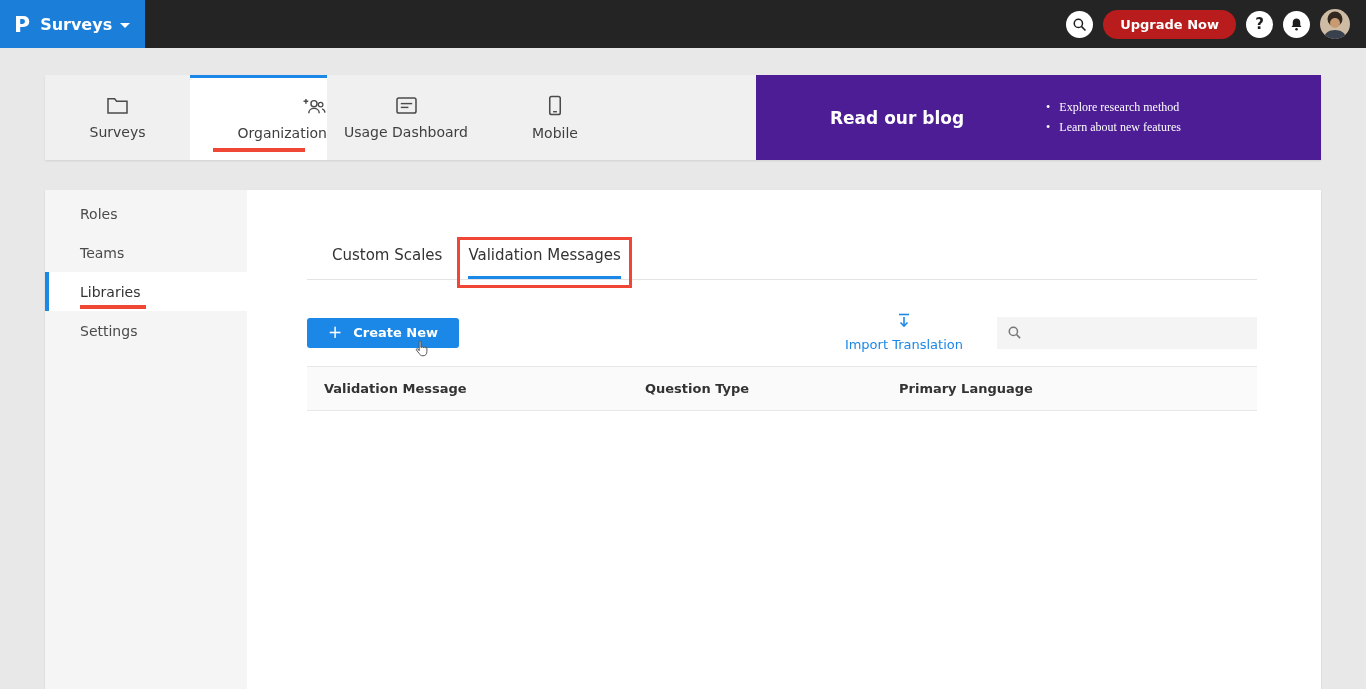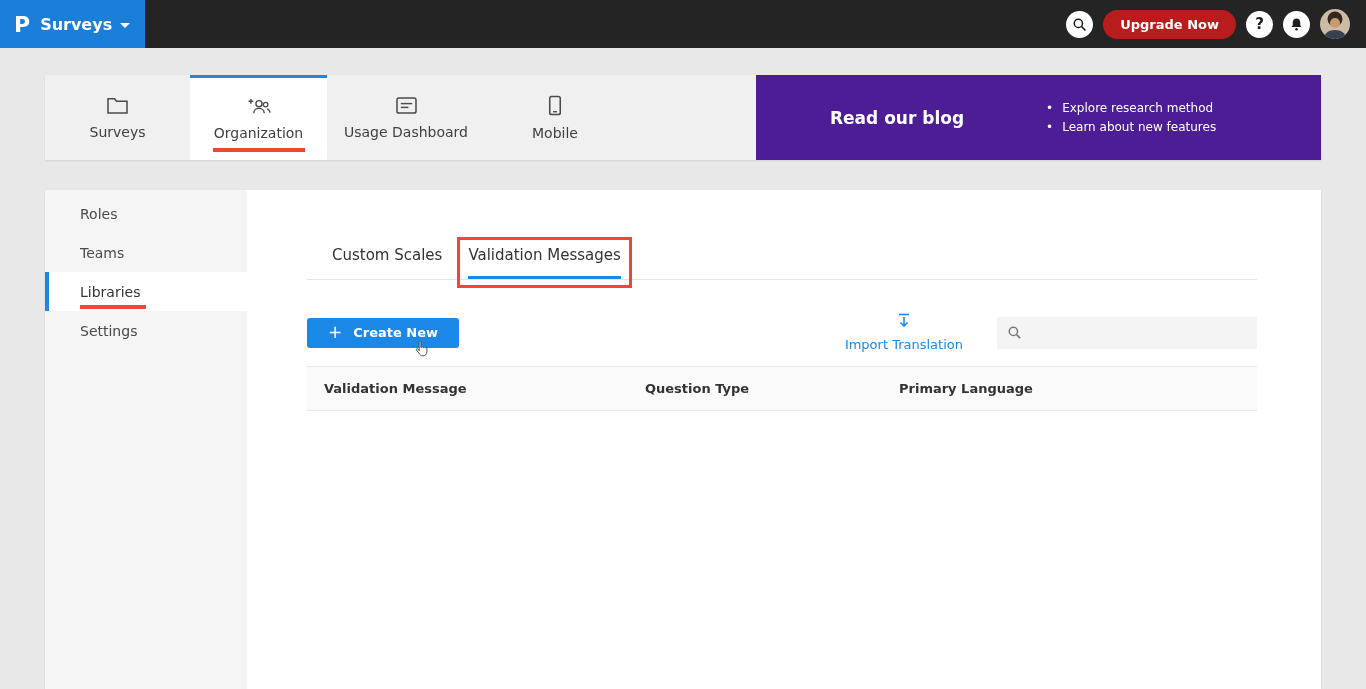--- a/index.html
+++ b/index.html
@@ -15,27 +15,27 @@
   .topbar-right { display:flex; align-items:center; gap:10px; padding-right:16px; }
   .circle-btn { width:27px; height:27px; border-radius:50%; background:#fff; border:none; display:flex; align-items:center; justify-content:center; cursor:pointer; font-family:inherit; }
   .help-glyph { font-size:15px; font-weight:bold; color:#1d1d1d; }
   .upgrade-btn { background:#b91c1c; color:#fff; border:none; border-radius:15px; height:29px; padding:0 17px; font-size:13px; font-weight:bold; cursor:pointer; font-family:inherit; }
   .avatar { width:30px; height:30px; border-radius:50%; overflow:hidden; cursor:pointer; }
 
   
   .nav-card { margin:27px 45px 0; height:85px; display:flex; background:#f0f0f0; box-shadow:0 1px 2px rgba(0,0,0,0.10); }
   .nav-tabs { display:flex; flex:1; }
   .nav-tab { display:flex; flex-direction:column; align-items:center; justify-content:center; gap:9px; color:#3f3f3f; font-size:14px; cursor:pointer; position:relative; }
-  .nav-tab.w1{width:145px;} .nav-tab.w2{width:137px;} .nav-tab.w3{width:158px;} .nav-tab.w4{width:140px;}
+  .nav-tab.w1{width:145px;} .nav-tab.w2{width:137px;align-items:flex-end;} .nav-tab.w3{width:158px;} .nav-tab.w4{width:140px;}
   .nav-tab.active { background:#fff; border-top:3px solid #1b87e6; padding-top:0; }
   .nav-red-underline { position:absolute; bottom:8px; left:50%; transform:translateX(-50%); width:92px; height:4px; background:#ef4636; }
   .blog-panel { width:565px; background:#4c1d95; display:flex; align-items:center; color:#fff; }
   .blog-title { font-size:17px; font-weight:bold; margin-left:74px; white-space:nowrap; }
   .blog-bullets { list-style:none; margin-left:82px; font-size:12px; }
-  .blog-bullets li { margin:5px 0; white-space:nowrap; }
+  .blog-bullets li { margin:5px 0; white-space:nowrap;font-family:Liberation Serif, serif; }
   .blog-bullets li::before { content:"•"; margin-right:9px; }
 
   
   .main-card { margin:30px 45px 0; height:499px; background:#fff; display:flex; box-shadow:0 1px 2px rgba(0,0,0,0.10); }
   .sidebar { width:202px; background:#f5f5f5; padding-top:4px; flex:none; }
   .side-item { height:39px; display:flex; align-items:center; padding-left:35px; font-size:14px; color:#4a4a4a; cursor:pointer; position:relative; }
   .side-item.active { background:#fff; border-left:4px solid #1b87e6; padding-left:31px; color:#333; }
   .side-red-underline { position:absolute; left:31px; bottom:2px; width:66px; height:4px; background:#ef4636; }
 
   .content { flex:1; padding:16px 64px 0 60px; position:relative; }

